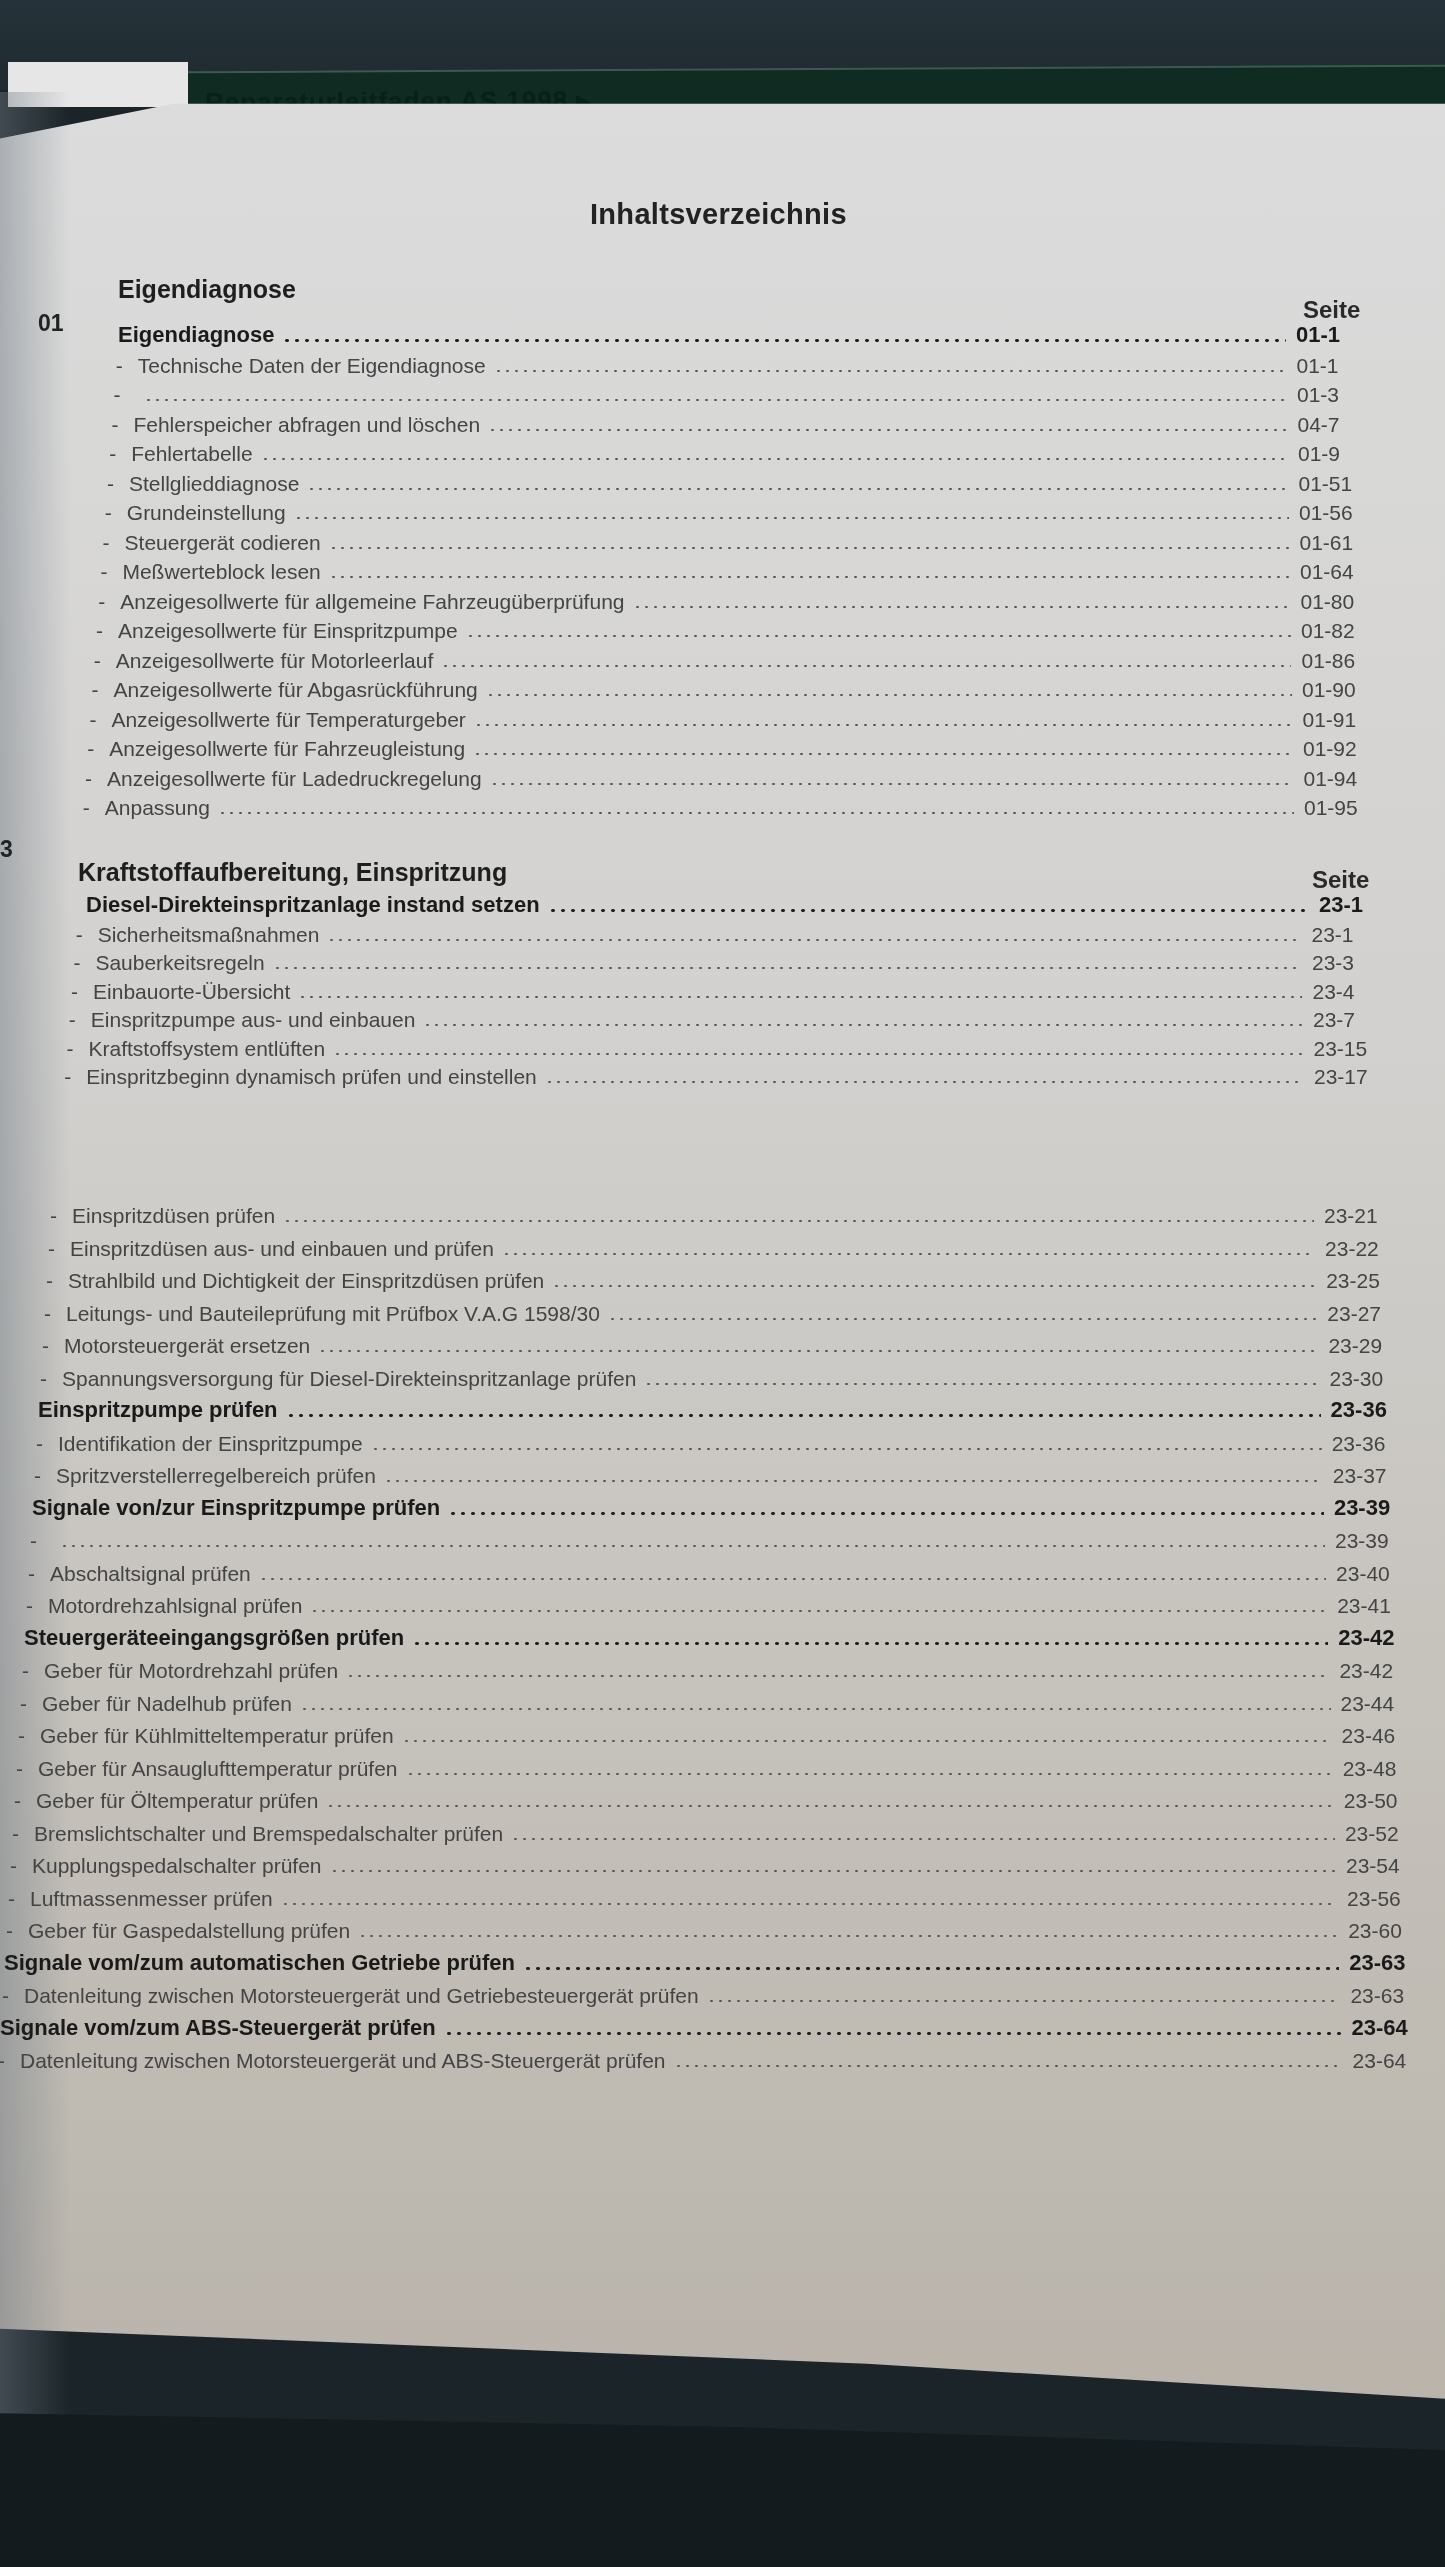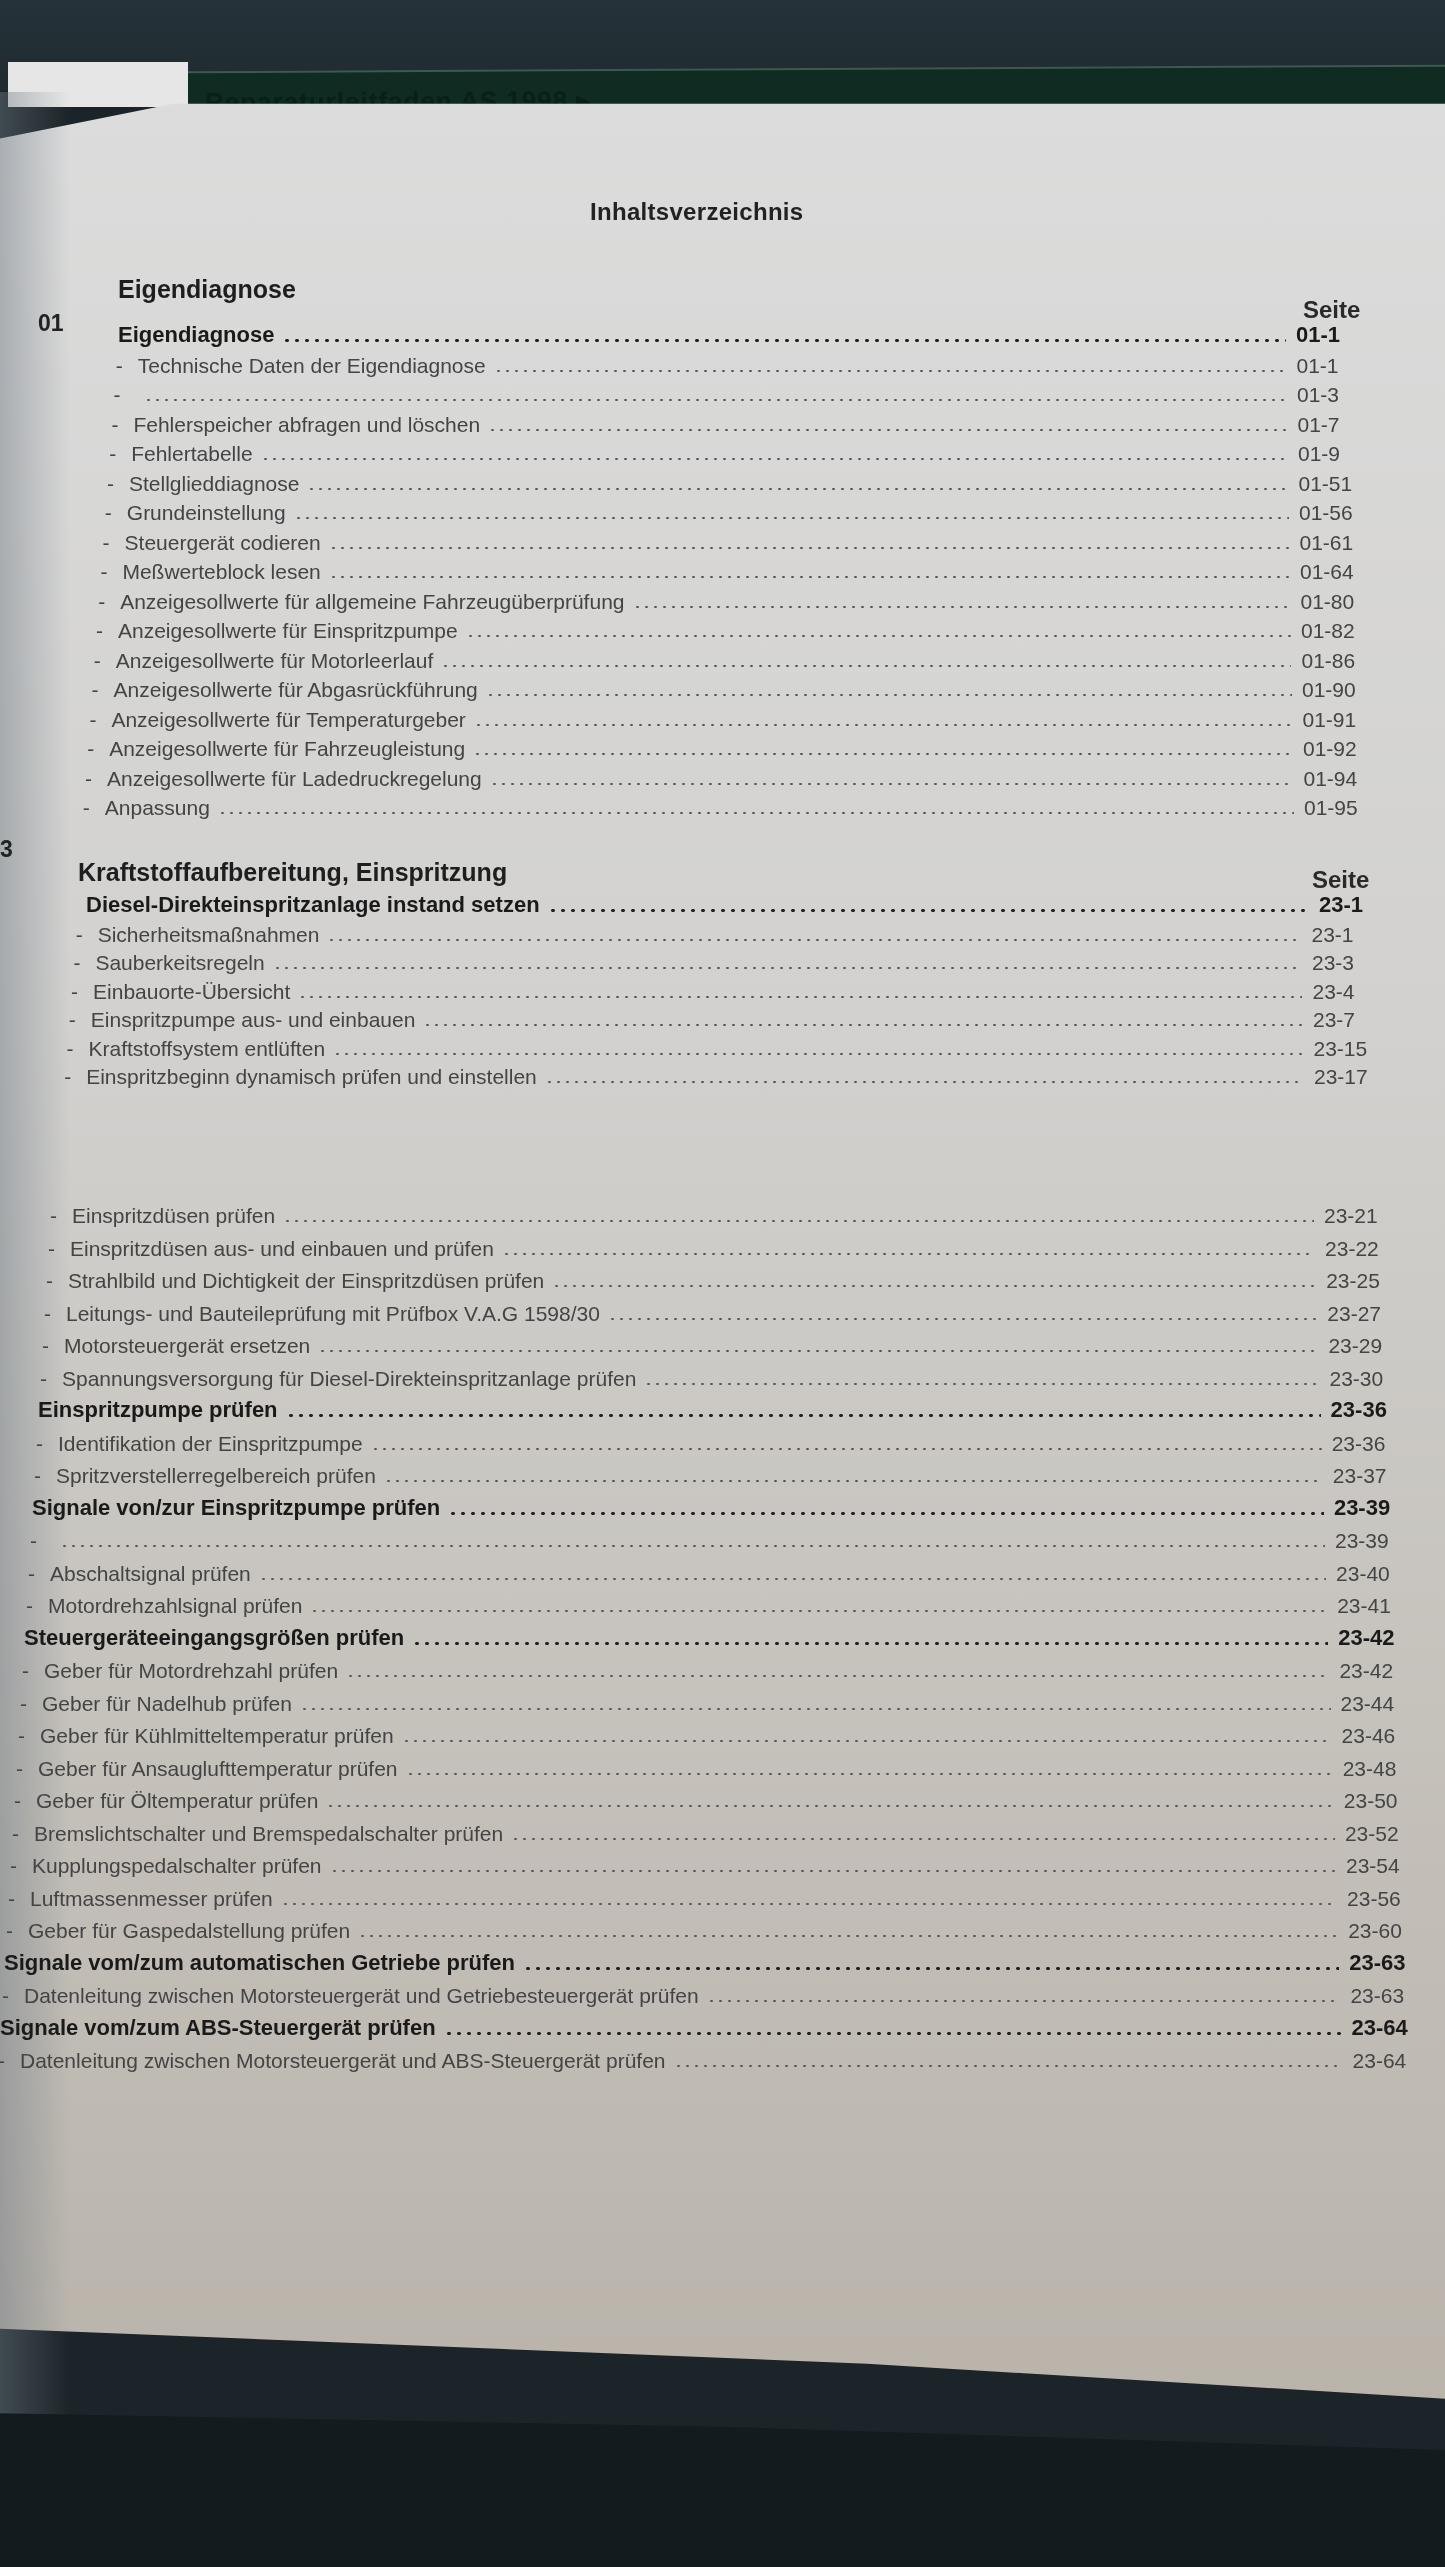--- a/index.html
+++ b/index.html
@@ -42,21 +42,21 @@
     background:linear-gradient(90deg, rgba(110,120,130,.45), rgba(110,120,130,0));
     pointer-events:none;
   }
   .backdrop-bottom {
     position:absolute; left:0; top:2400px; width:1445px; height:167px;
     background:#131b1e;
     clip-path:polygon(0 8%, 50% 16%, 100% 30%, 100% 100%, 0 100%);
   }
   .doc-title {
     position:absolute; left:590px; top:198px;
-    font-size:24px; font-weight:bold; color:#222; letter-spacing:.3px;
+    font-size:29px; font-weight:bold; color:#222; letter-spacing:.3px;
   }
   .sec-num {
     position:absolute; font-size:23px; font-weight:bold; color:#222;
   }
   .sec-title {
     position:absolute; font-size:25px; font-weight:bold; color:#1e1e1e;
   }
   .seite-label {
     position:absolute; font-size:24px; font-weight:bold; color:#2a2a2a;
   }
@@ -108,21 +108,21 @@
       </div>
       <div class="toc-row" style="top: 377px; left: 113.6px; width: 1257.4px;">
         <span class="dash">-</span>
         <span class="leader"></span>
         <span class="page-num">01-3</span>
       </div>
       <div class="toc-row" style="top: 406.5px; left: 111.4px; width: 1260.1px;">
         <span class="dash">-</span>
         <span>Fehlerspeicher abfragen und löschen</span>
         <span class="leader"></span>
-        <span class="page-num">01-7</span>
+        <span class="page-num">04-7</span>
       </div>
       <div class="toc-row" style="top: 436px; left: 109.2px; width: 1262.8px;">
         <span class="dash">-</span>
         <span>Fehlertabelle</span>
         <span class="leader"></span>
         <span class="page-num">01-9</span>
       </div>
       <div class="toc-row" style="top: 465.5px; left: 107px; width: 1265.5px;">
         <span class="dash">-</span>
         <span>Stellglieddiagnose</span>

